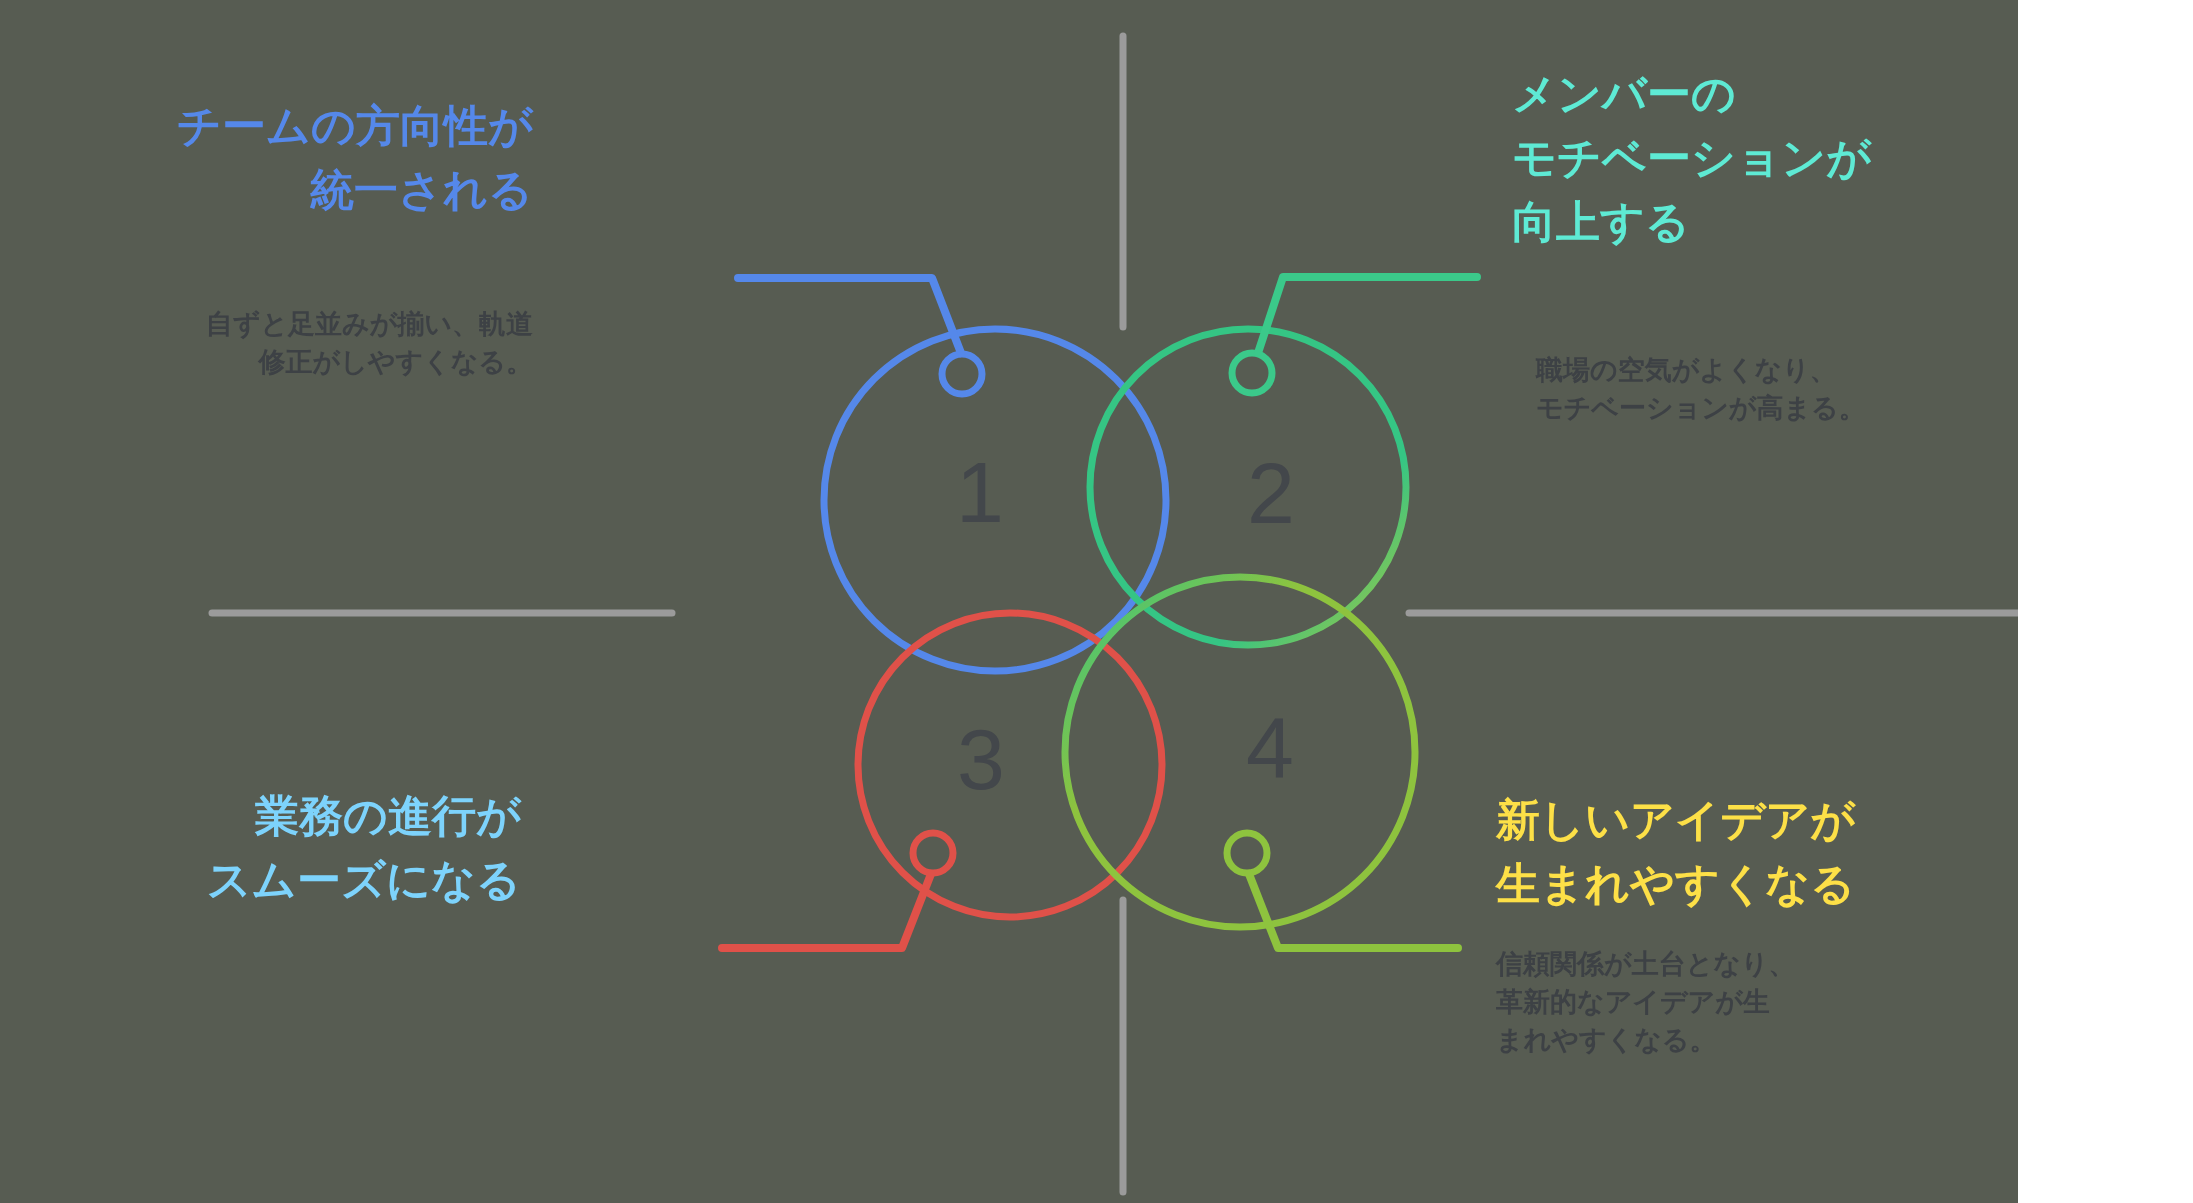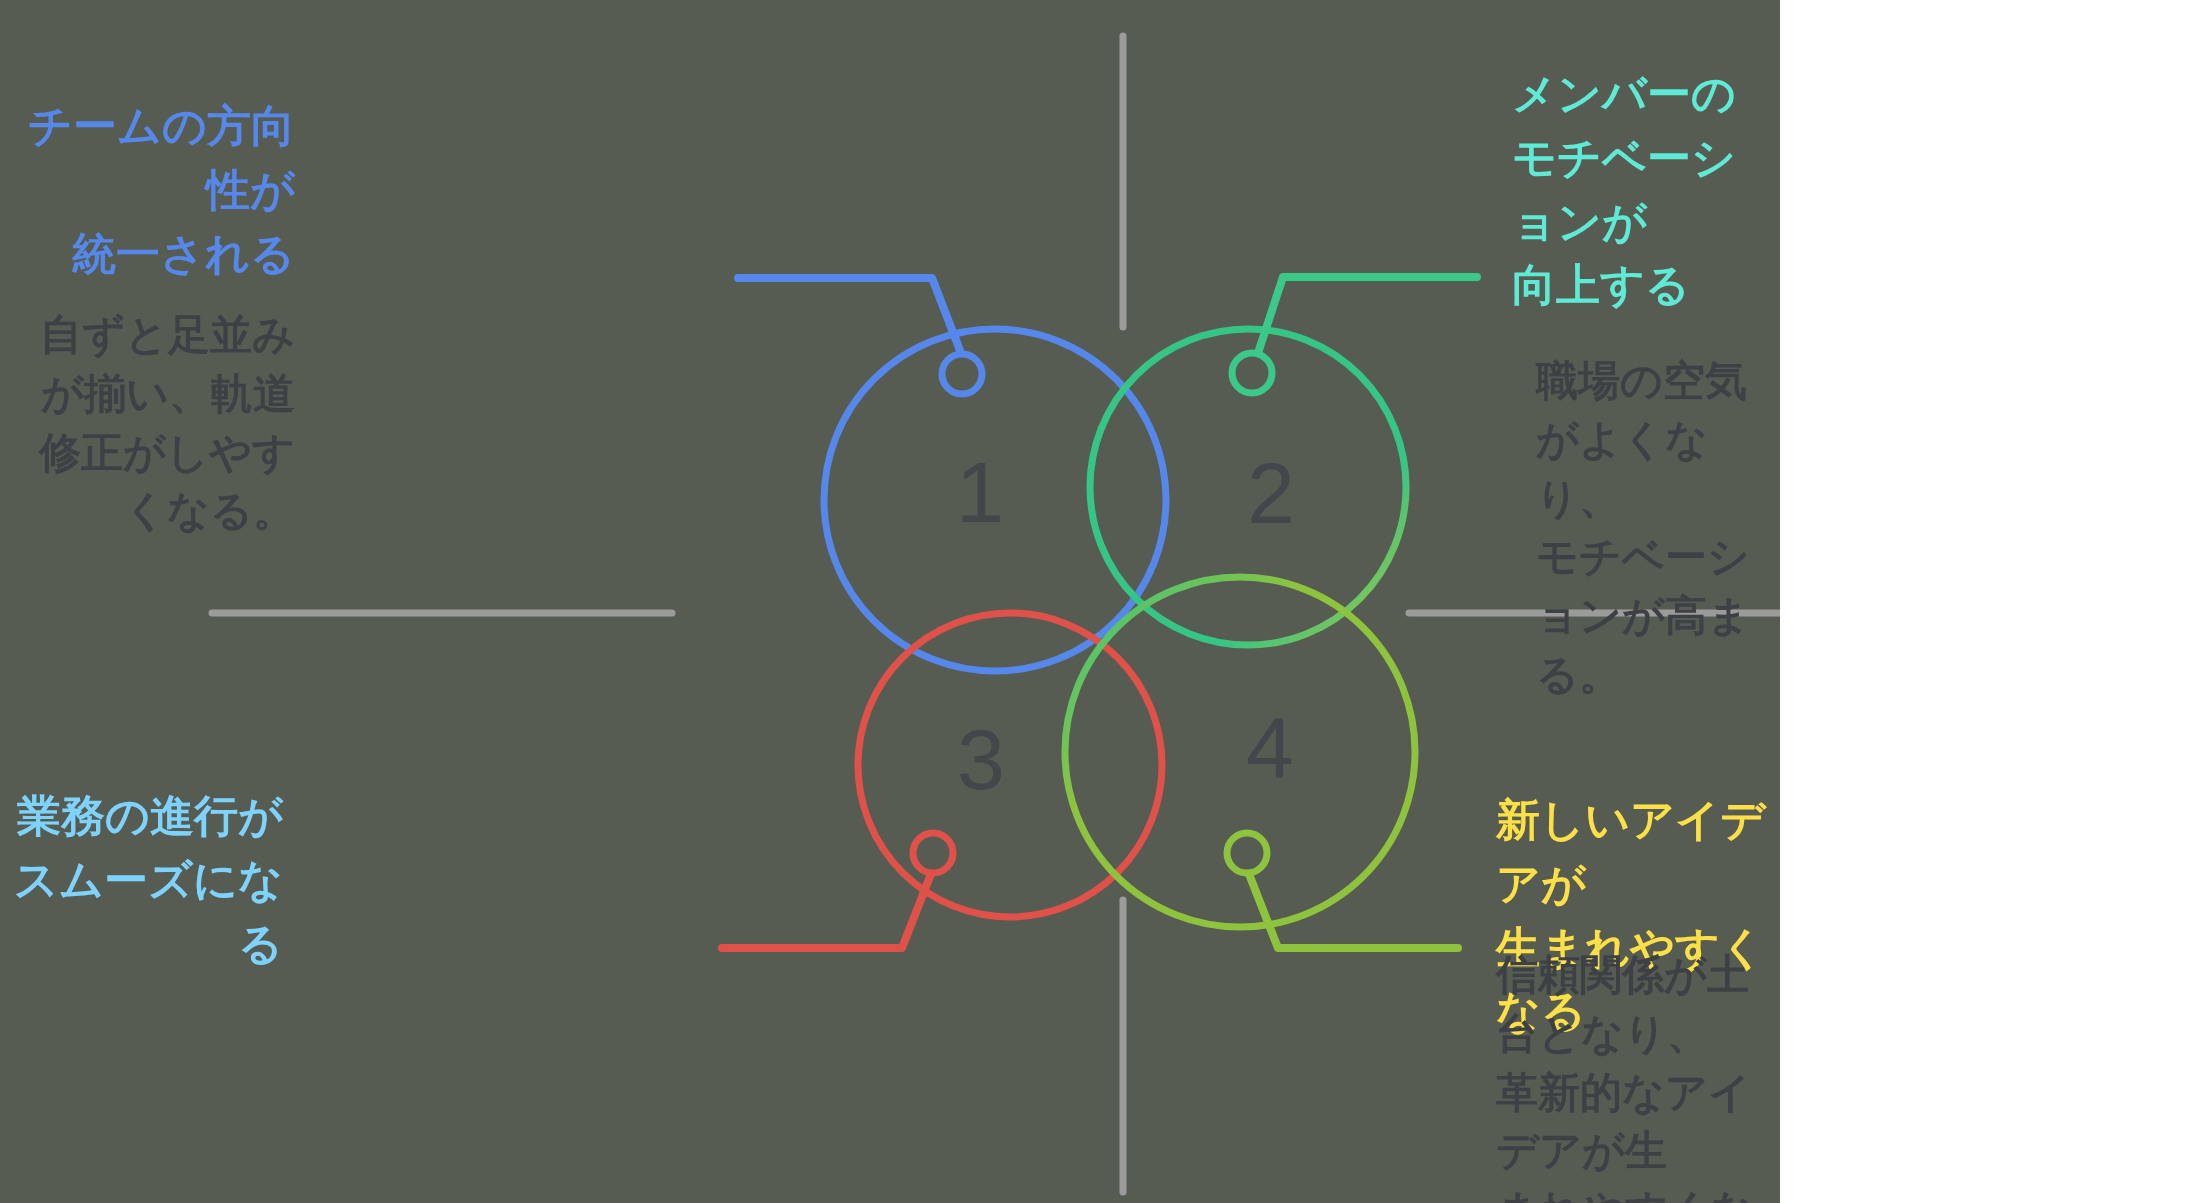--- a/index.html
+++ b/index.html
@@ -1,18 +1,18 @@
 <!DOCTYPE html>
 <html><head>
 <meta charset="utf-8">
 <style>
   html, body { margin: 0; padding: 0; }
   .stage {
     position: relative;
-    width: 1780px;
+    width: 2018px;
     height: 1203px;
     background: #575c52;
     overflow: hidden;
     font-family: "Liberation Sans", "DejaVu Sans", sans-serif;
   }
   .stage svg { position: absolute; left: 0; top: 0; }
 
   .num {
     position: absolute;
     transform: translate(-50%, -50%);
@@ -24,21 +24,21 @@
 
   .title {
     position: absolute;
     font-size: 44px;
     font-weight: 700;
     line-height: 1.45;
     white-space: pre-line;
   }
   .desc {
     position: absolute;
-    font-size: 42px;
+    font-size: 27px;
     font-weight: 700;
     line-height: 1.4;
     color: #3d4145;
     white-space: pre-line;
   }
   .align-r { text-align: right; }
   .align-l { text-align: left; }
 
   .q1-color { color: #5588ea; }
   .q2-color { color: #5eead4; }

